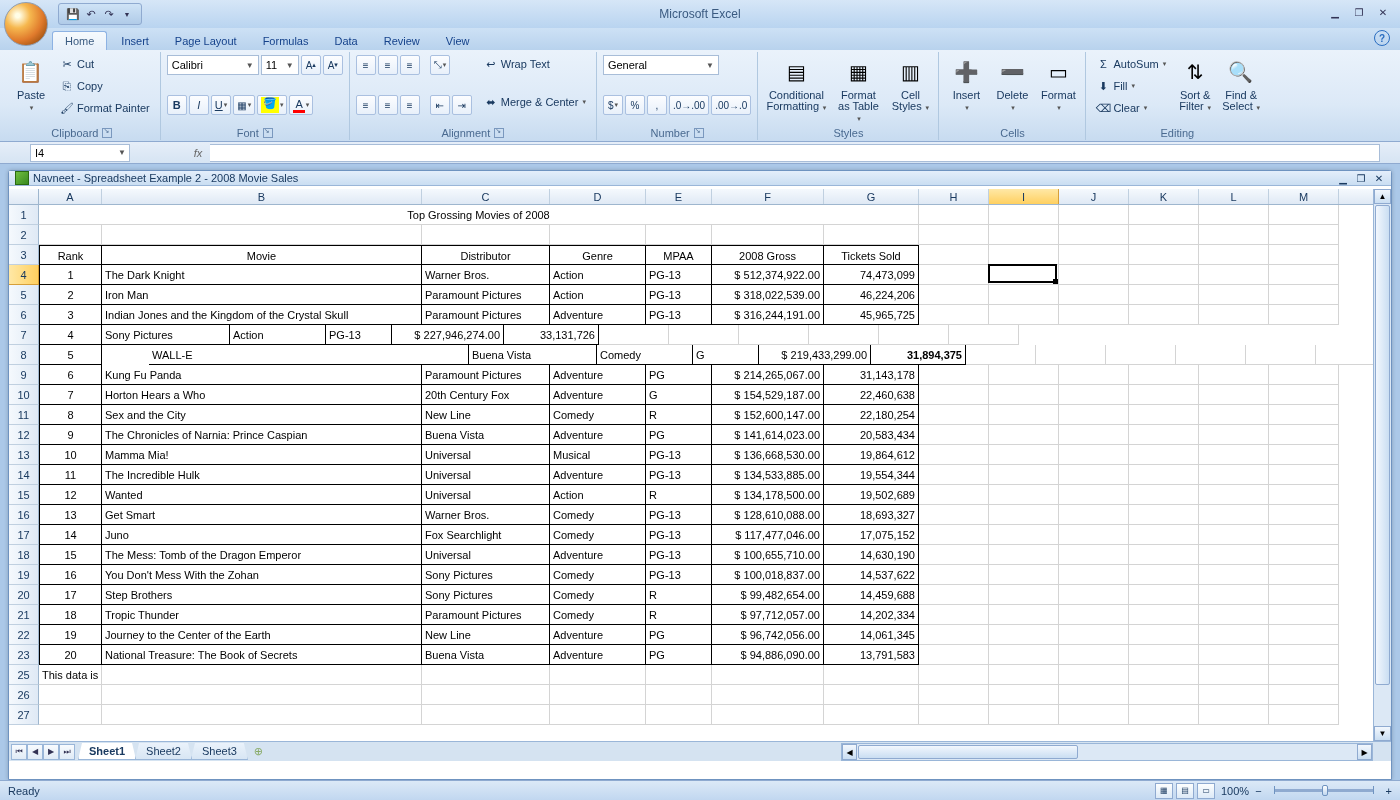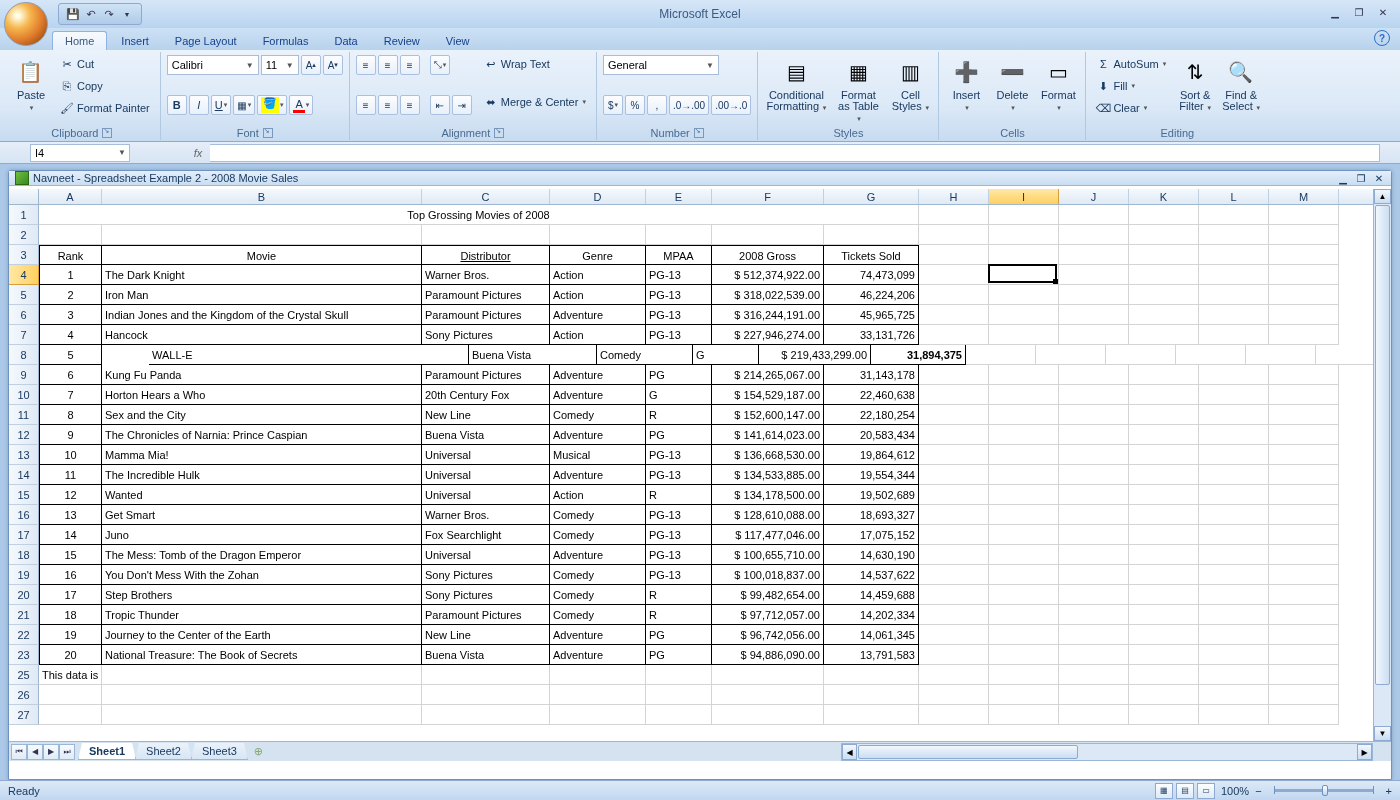--- a/index.html
+++ b/index.html
@@ -387,21 +387,21 @@
           <div class="cell" style="width: 70px;"></div>
           <div class="cell" style="width: 70px;"></div>
           <div class="cell" style="width: 70px;"></div>
           <div class="cell" style="width: 70px;"></div>
           <div class="cell" style="width: 70px;"></div>
         </div>
         <div class="grow">
           <div class="rh">3</div>
           <div class="cell c bordered b-top b-left" style="width: 63px;">Rank</div>
           <div class="cell c bordered b-top" style="width: 320px;">Movie</div>
-          <div class="cell c bordered b-top" style="width: 128px; text-decoration: underline;">Distributor</div>
+          <div class="cell c bordered b-top" style="width: 128px;">Distributor</div>
           <div class="cell c bordered b-top" style="width: 96px;">Genre</div>
           <div class="cell c bordered b-top" style="width: 66px;">MPAA</div>
           <div class="cell c bordered b-top" style="width: 112px;">2008 Gross</div>
           <div class="cell c bordered b-top" style="width: 95px;">Tickets Sold</div>
           <div class="cell" style="width: 70px;"></div>
           <div class="cell" style="width: 70px;"></div>
           <div class="cell" style="width: 70px;"></div>
           <div class="cell" style="width: 70px;"></div>
           <div class="cell" style="width: 70px;"></div>
           <div class="cell" style="width: 70px;"></div>
@@ -450,21 +450,20 @@
           <div class="cell" style="width: 70px;"></div>
           <div class="cell" style="width: 70px;"></div>
           <div class="cell" style="width: 70px;"></div>
           <div class="cell" style="width: 70px;"></div>
           <div class="cell" style="width: 70px;"></div>
           <div class="cell" style="width: 70px;"></div>
         </div>
         <div class="grow">
           <div class="rh">7</div>
           <div class="cell c bordered b-left" style="width: 63px;">4</div>
-          <div class="cell bordered" style="width: 320px;">Hancock</div>
           <div class="cell bordered" style="width: 128px;">Sony Pictures</div>
           <div class="cell bordered" style="width: 96px;">Action</div>
           <div class="cell bordered" style="width: 66px;">PG-13</div>
           <div class="cell r bordered" style="width: 112px;">$ 227,946,274.00</div>
           <div class="cell r bordered" style="width: 95px;">33,131,726</div>
           <div class="cell" style="width: 70px;"></div>
           <div class="cell" style="width: 70px;"></div>
           <div class="cell" style="width: 70px;"></div>
           <div class="cell" style="width: 70px;"></div>
           <div class="cell" style="width: 70px;"></div>

